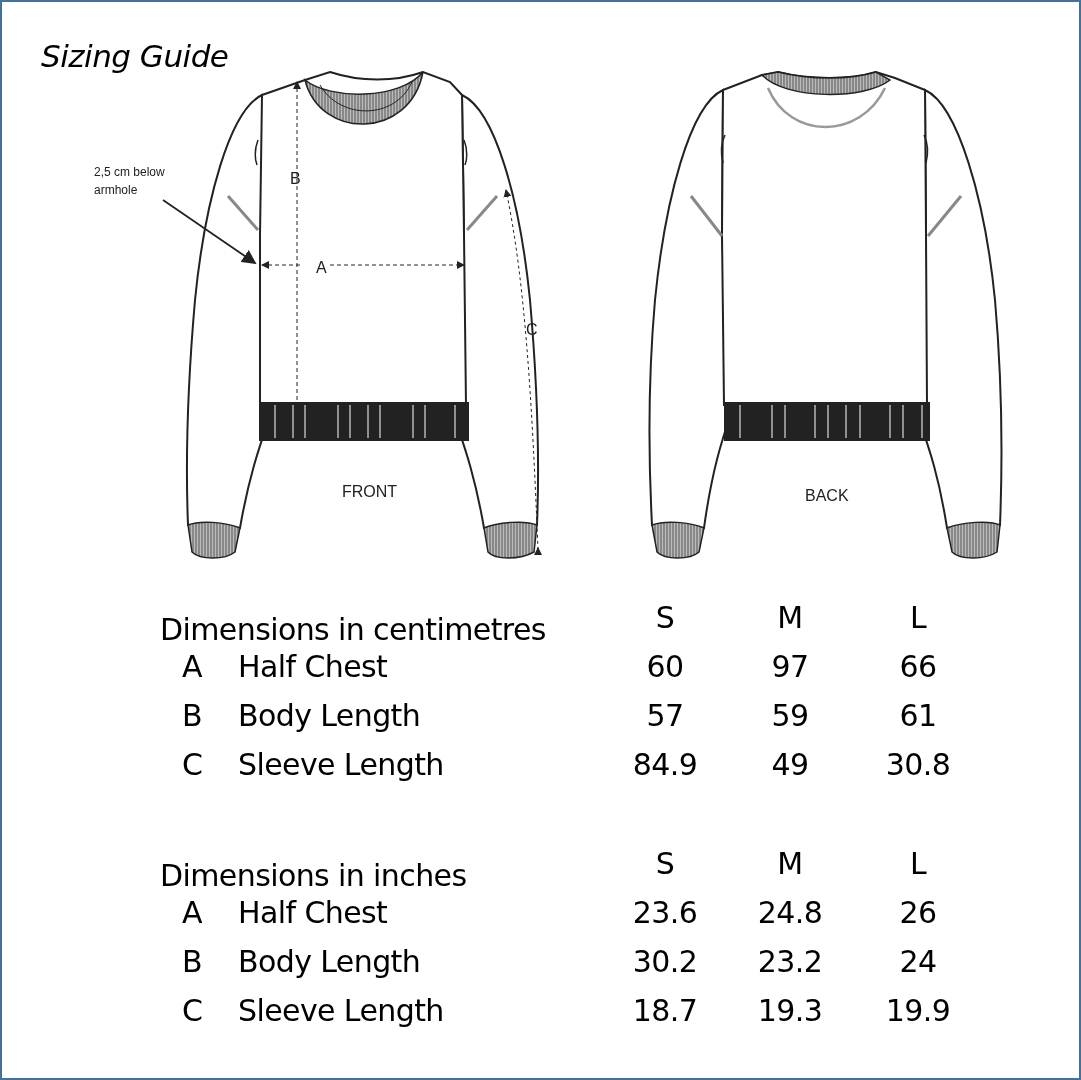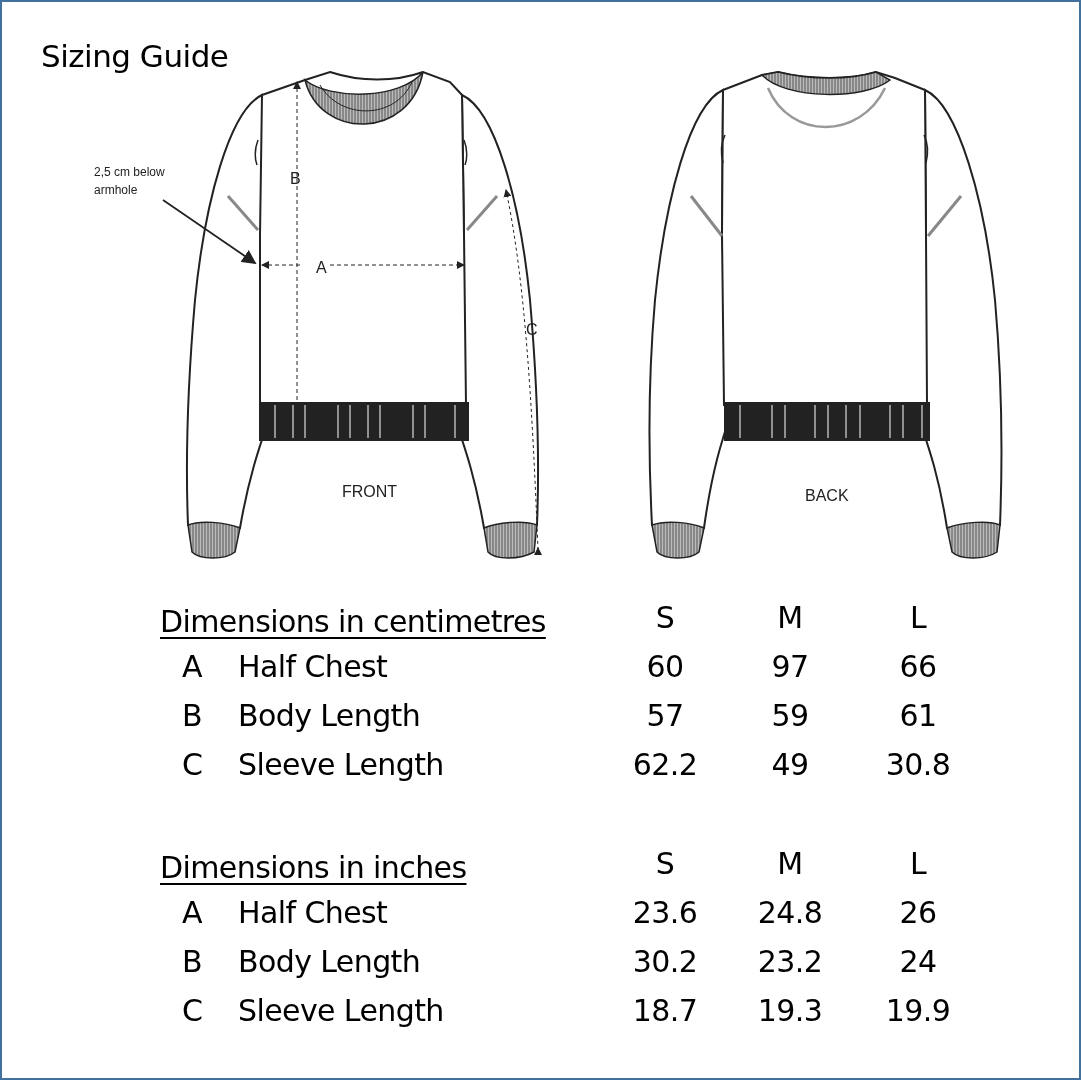--- a/index.html
+++ b/index.html
@@ -1,23 +1,23 @@
 <!DOCTYPE html>
 <html><head>
 <meta charset="utf-8">
 <style>
   html, body { margin: 0; padding: 0; background: #ffffff; }
   body { width: 1081px; height: 1080px; position: relative; overflow: hidden; font-family: "Liberation Sans", "DejaVu Sans", sans-serif; }
   .frame { position: absolute; left: 0; top: 0; width: 1081px; height: 1080px; box-sizing: border-box; border: 2px solid #41719c; background: #fff; }
-  .title { position: absolute; left: 41px; top: 38px; font-size: 31px; color: #000; font-family: "DejaVu Sans", sans-serif; letter-spacing: -0.5px; }
+  .title { position: absolute; left: 41px; top: 38px; font-size: 31px; color: #000; font-family: "DejaVu Sans", sans-serif; letter-spacing: -0.5px; font-style: italic; }
   svg.art { position: absolute; left: 0; top: 0; }
   .lbl { font-family: "Liberation Sans", sans-serif; fill: #222; }
   .table { position: absolute; left: 160px; font-family: "DejaVu Sans", sans-serif; font-size: 30px; color: #000; letter-spacing: -0.6px; }
   .row { position: relative; height: 49px; }
-  .hdr { position: absolute; left: 0; top: 4px; text-decoration: underline; text-decoration-thickness: 2px; text-underline-offset: 5px; white-space: nowrap; }
+  .hdr { position: absolute; left: 0; top: 12px; text-decoration-thickness: 2px; text-underline-offset: 5px; white-space: nowrap; }
   .code { position: absolute; left: 22px; top: 0; }
   .name { position: absolute; left: 78px; top: 0; white-space: nowrap; }
   .c { position: absolute; top: 0; width: 100px; text-align: center; }
   .cS { left: 455px; } .cM { left: 580px; } .cL { left: 708px; }
 </style>
 </head>
 <body>
 
 <div class="frame"></div>
 
@@ -129,21 +129,21 @@
   <div class="row">
     <span class="code">B</span>
     <span class="name">Body Length</span>
     <span class="c cS">57</span>
     <span class="c cM">59</span>
     <span class="c cL">61</span>
   </div>
   <div class="row">
     <span class="code">C</span>
     <span class="name">Sleeve Length</span>
-    <span class="c cS">62.2</span>
+    <span class="c cS">84.9</span>
     <span class="c cM">49</span>
     <span class="c cL">30.8</span>
   </div>
 </div>
 
 <div class="table" style="top:846px;">
   <div class="row">
     <span class="hdr">Dimensions in inches</span>
     <span class="c cS">S</span>
     <span class="c cM">M</span>

